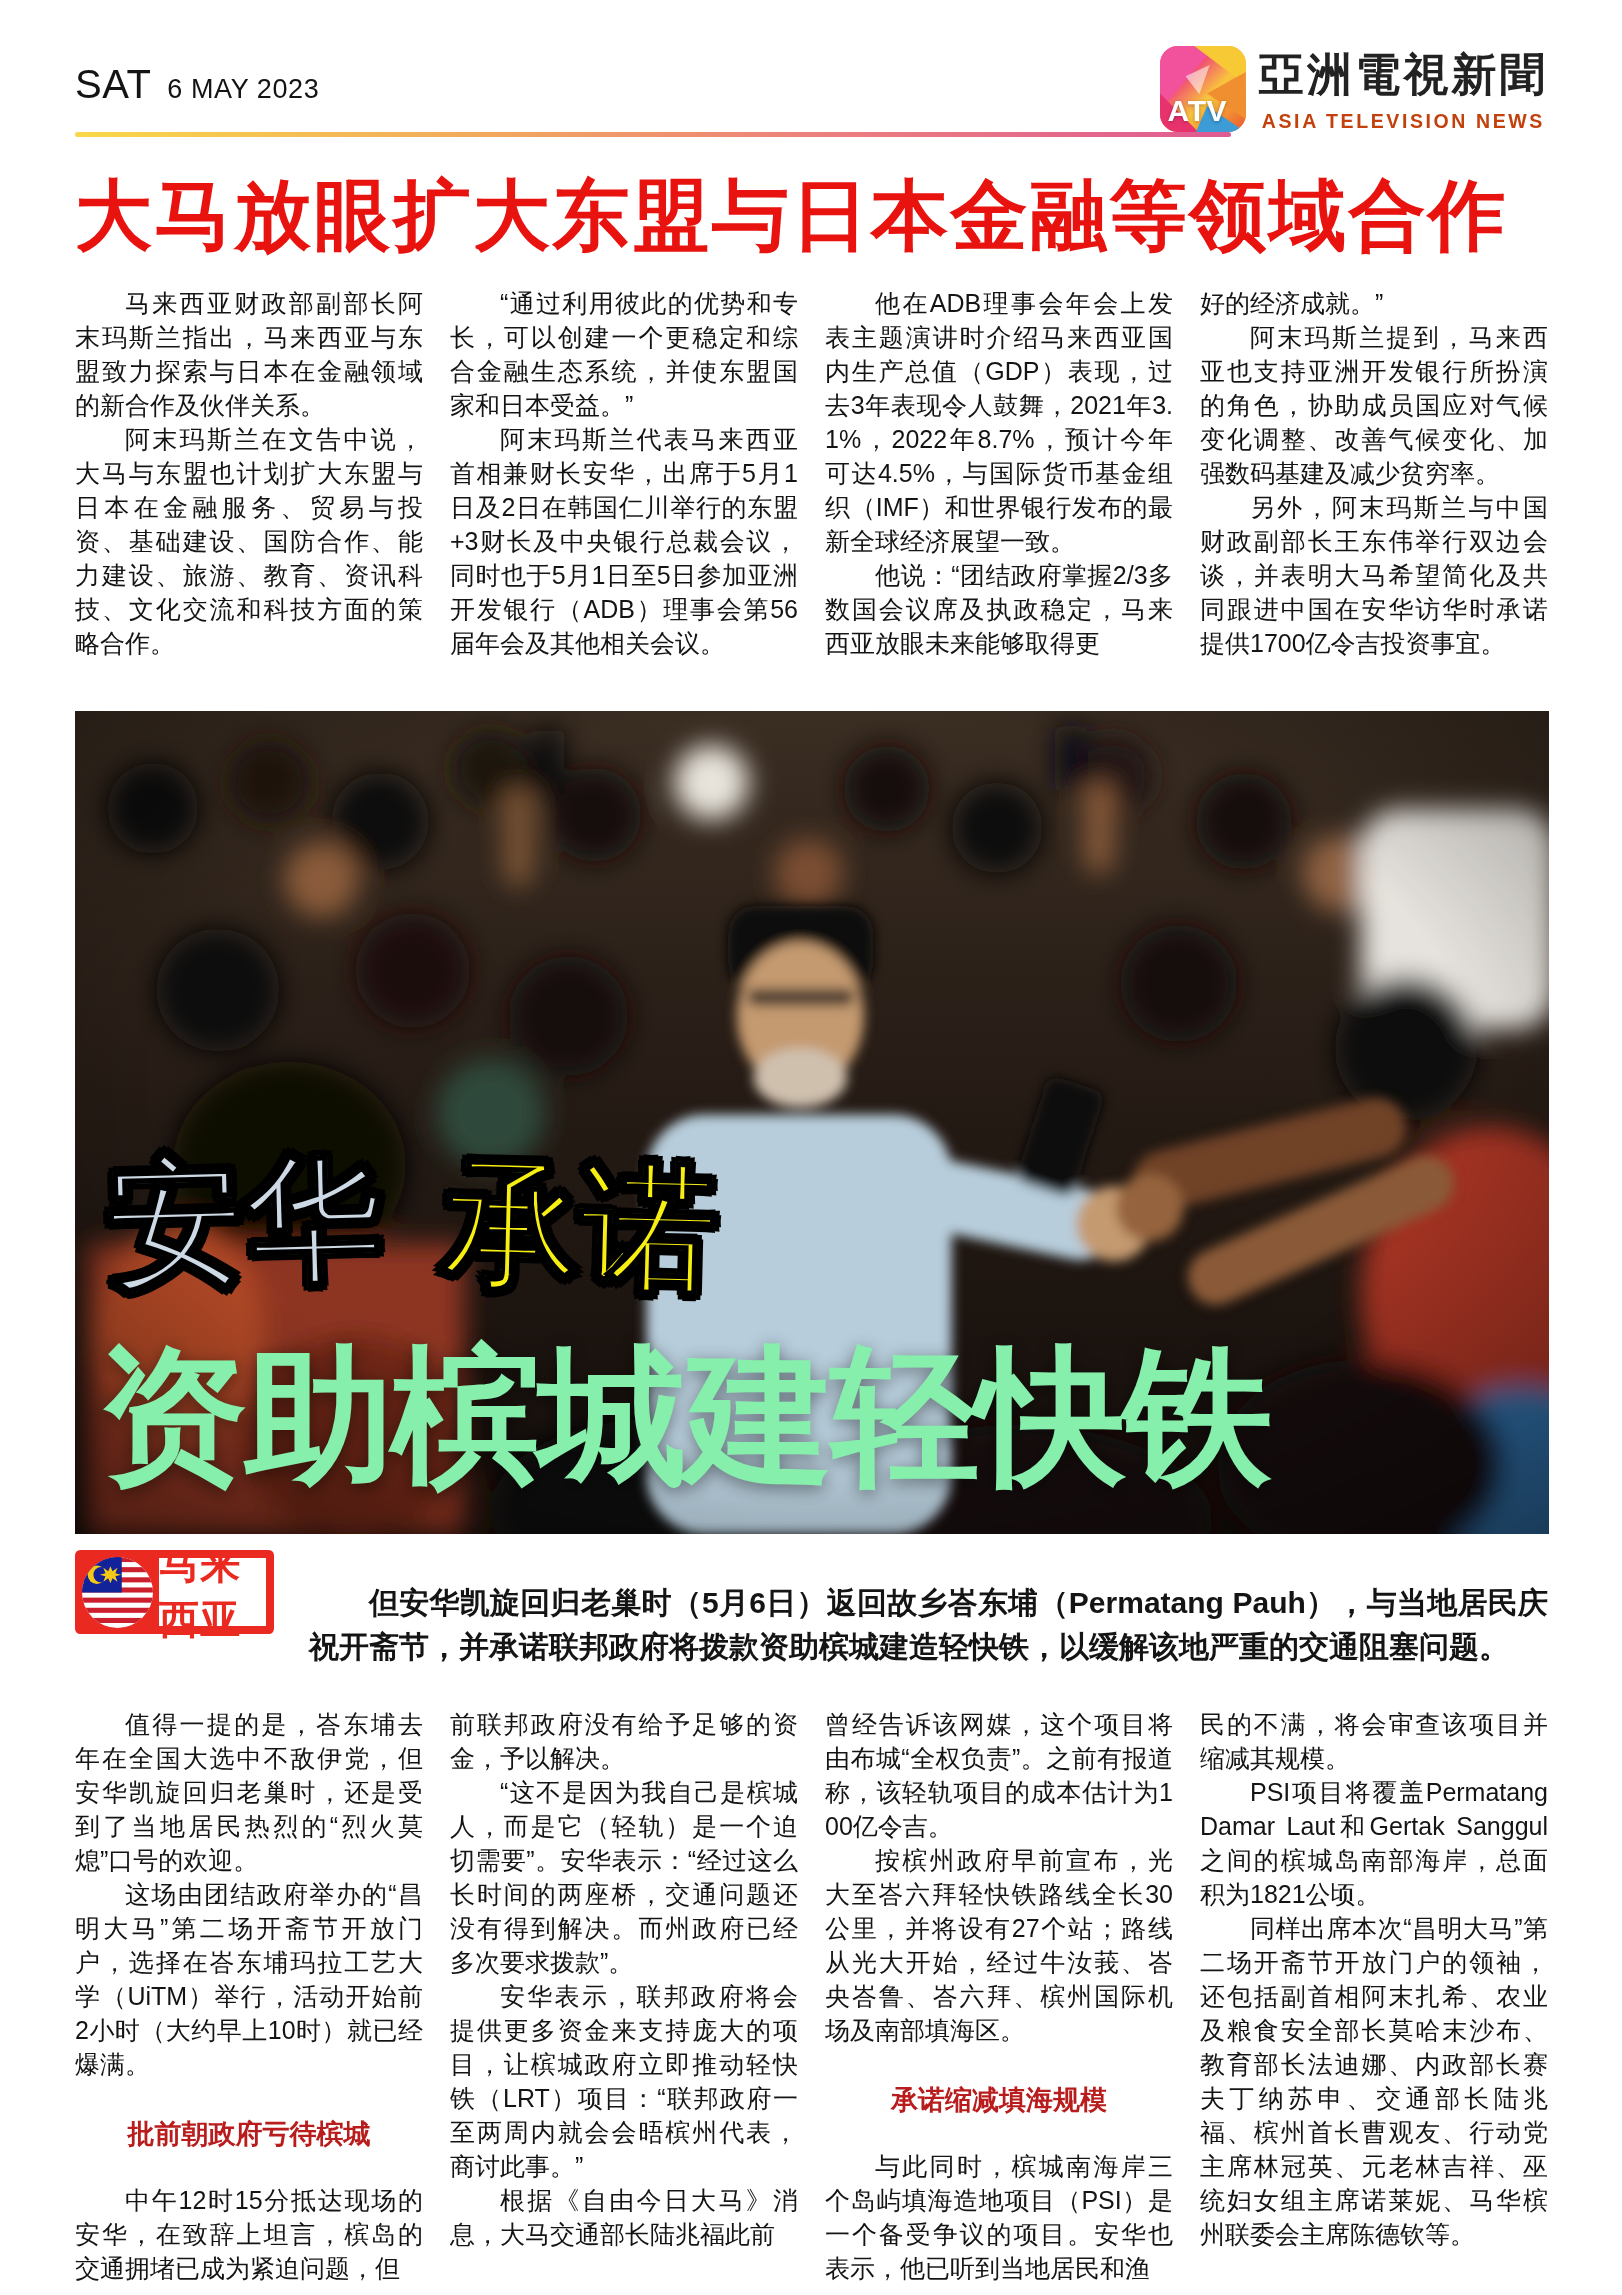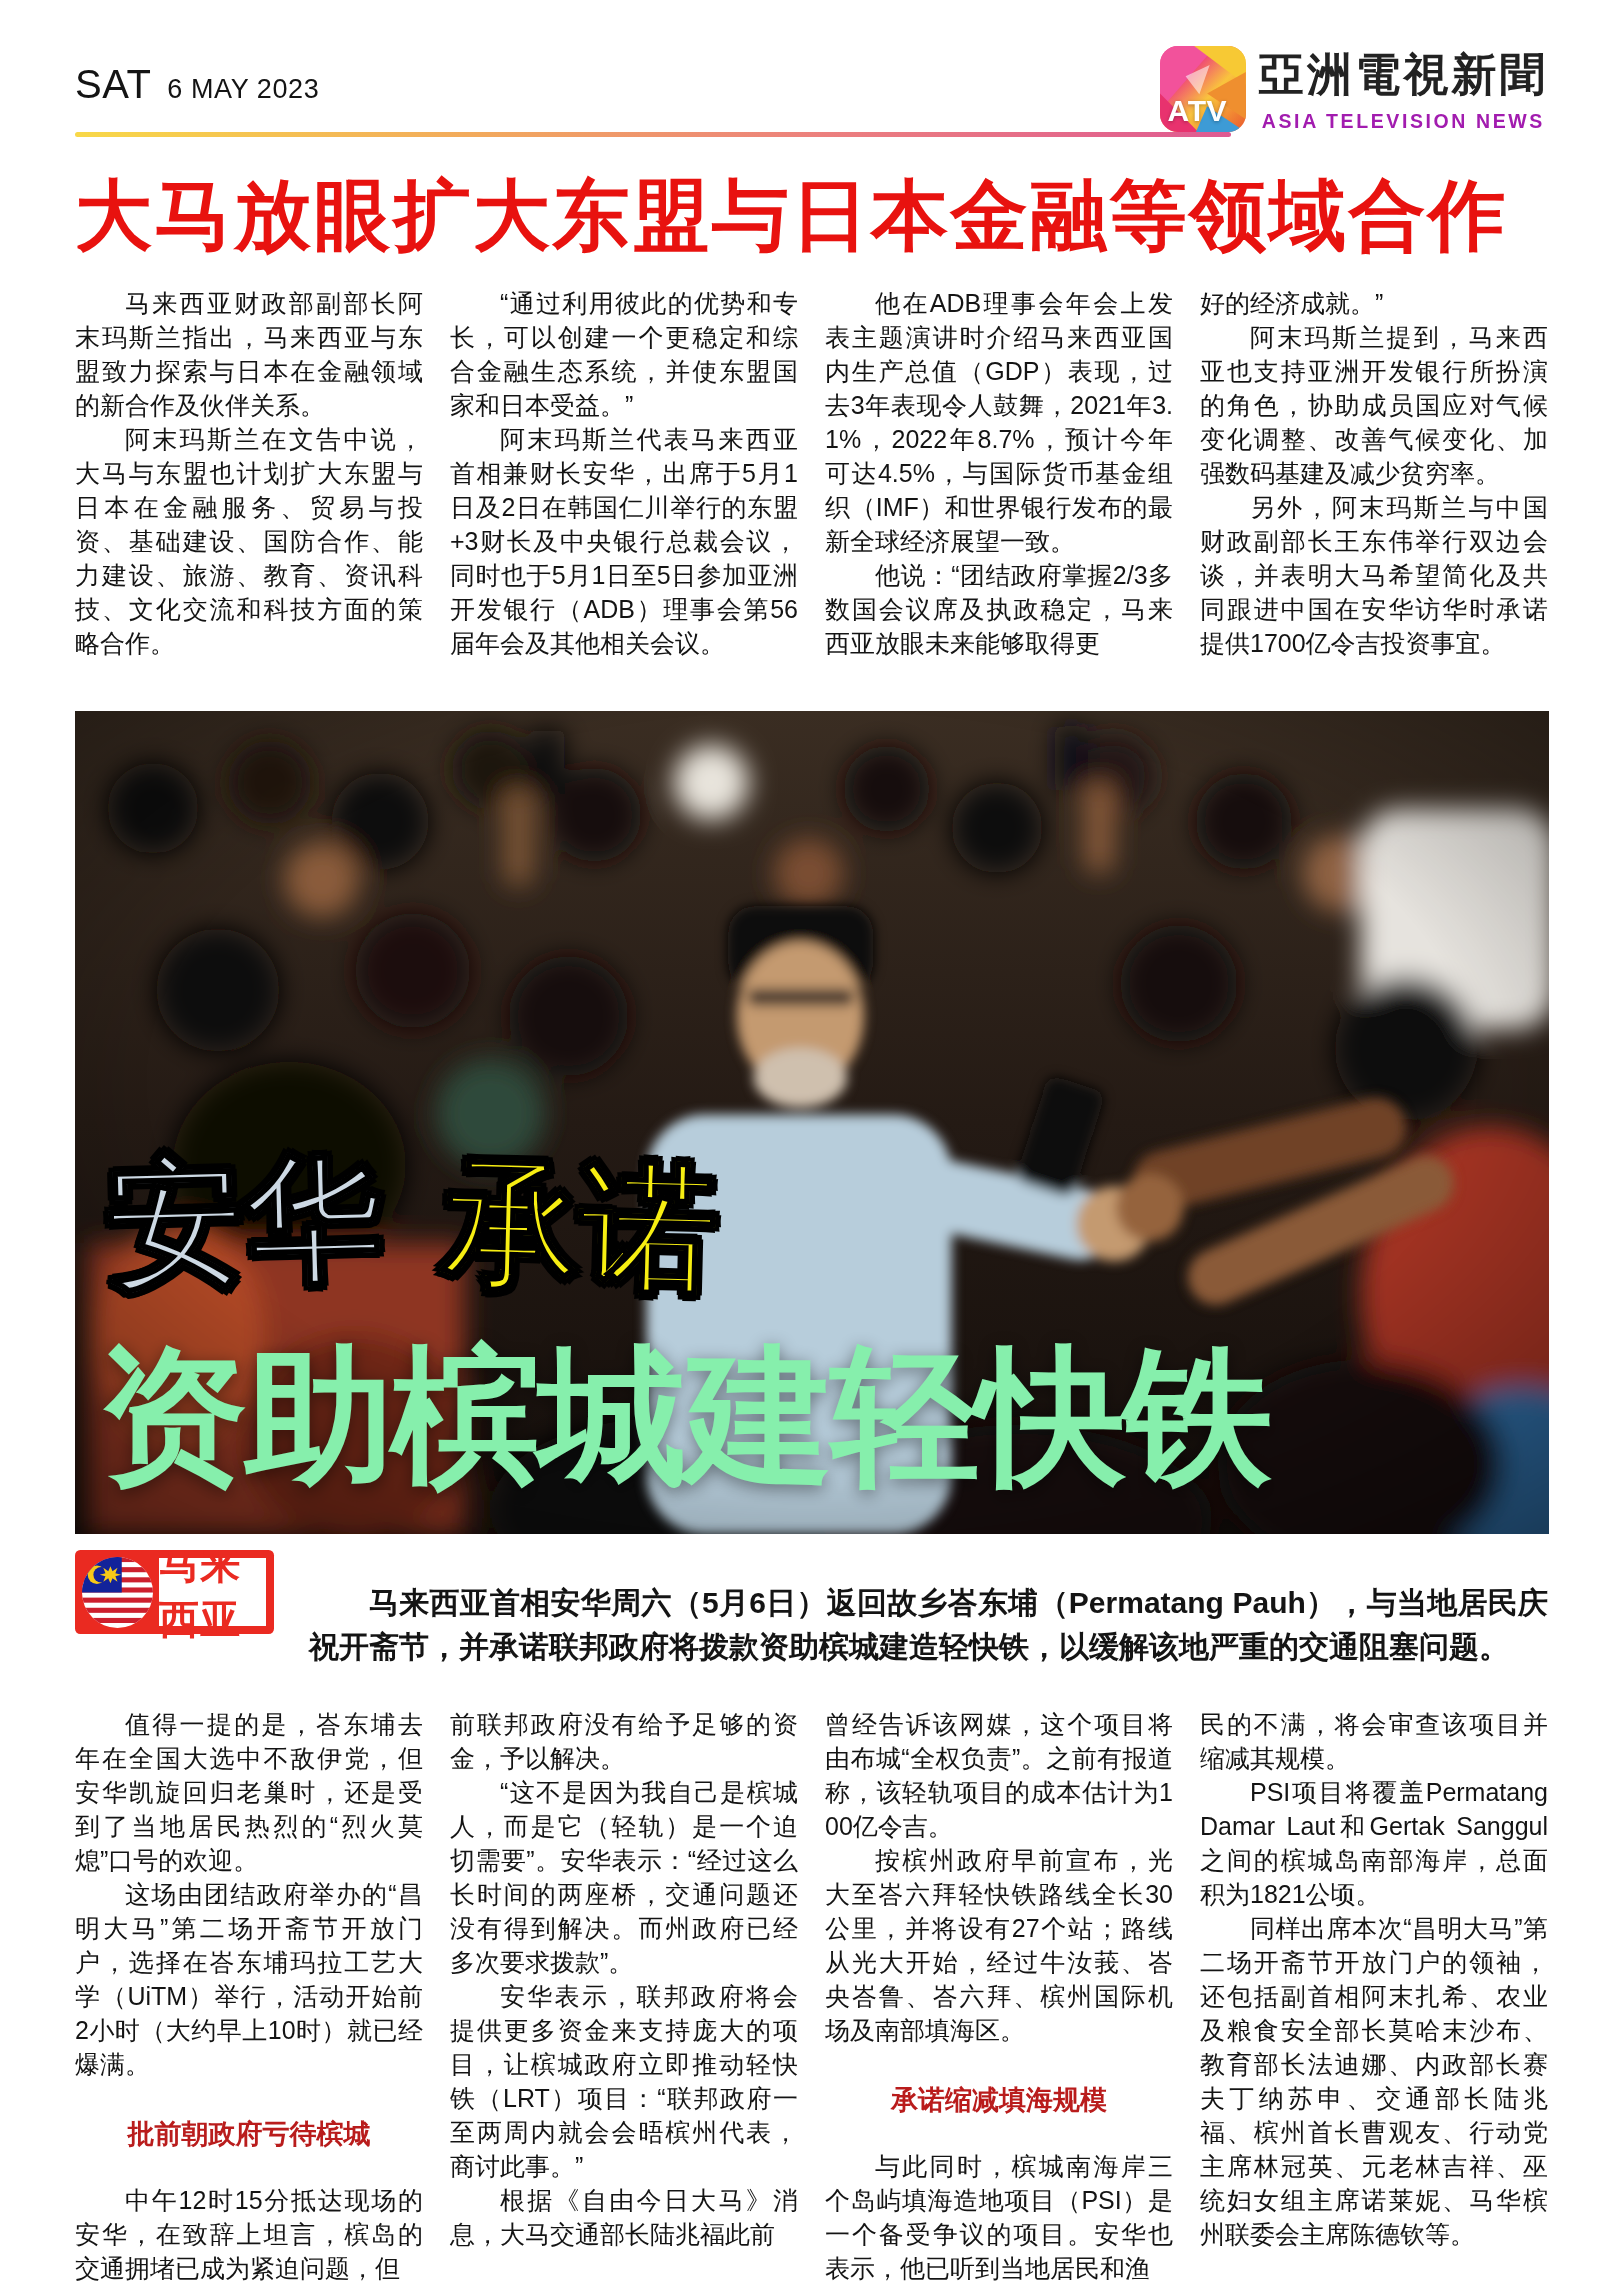--- a/index.html
+++ b/index.html
@@ -17,21 +17,21 @@
     background:linear-gradient(135deg,#f95da0 0%,#ef3e7b 30%,#f9c43d 58%,#f28a33 80%,#e8562e 100%); }
   .tri { position:absolute; inset:0; }
   .t1 { clip-path:polygon(0 0,65% 0,0 75%); background:#f2529b; }
   .t2 { clip-path:polygon(40% 0,100% 0,100% 45%); background:#f7c934; }
   .t3 { clip-path:polygon(100% 30%,100% 85%,55% 55%); background:#ef8f2f; }
   .t4 { clip-path:polygon(0 55%,45% 100%,0 100%); background:#e8326e; }
   .t5 { clip-path:polygon(55% 70%,100% 100%,42% 100%); background:#3d9bd6; }
   .t6 { clip-path:polygon(30% 35%,58% 22%,46% 56%); background:rgba(255,255,255,.55); }
   .atv { position:absolute; left:7.8px; bottom:3.9px; color:#fff; font-size:30px; font-weight:900; letter-spacing:0.6px; text-shadow:0 1.3px 3.9px rgba(0,0,0,.3); }
   .brand-cn { font-size:45px; font-weight:800; letter-spacing:3.2px; color:#222; }
-  .brand-en { font-size:19.5px; font-weight:700; letter-spacing:2.6px; color:#a21caf; margin-top:5.2px; }
+  .brand-en { font-size:19.5px; font-weight:700; letter-spacing:2.6px; color:#c2410c; margin-top:5.2px; }
 
   .head-rule { height:4.5px; width:1156px; border-radius:2.6px; margin-top:0;
     background:linear-gradient(90deg,#f8d848 0%,#f2a95c 35%,#ec7f7e 65%,#df5a92 100%); }
 
   
   .headline { margin-top:28.6px; font-size:77px; font-weight:900; color:#e8120f; letter-spacing:2.6px; white-space:nowrap; }
   .cols { display:flex; gap:27px; margin-top:17px; height:415px; overflow:hidden; }
   .cols.feature-cols { height:592px; margin-top:7.8px; }
   .col { flex:1; font-size:25px; line-height:34px; text-align:justify; word-break:break-all; }
   .col p { margin:0; text-indent:2em; }
@@ -202,21 +202,21 @@
           <rect width="56" height="50" fill="#12239a"></rect>
           <circle cx="21" cy="25" r="13" fill="#f7c917"></circle>
           <circle cx="27" cy="25" r="11" fill="#12239a"></circle>
           <polygon points="40,13 43,20 50,15 47,23 55,25 47,27 50,35 43,30 40,37 37,30 30,35 33,27 25,25 33,23 30,15 37,20" fill="#f7c917"></polygon>
         </g>
       </svg>
       <div class="badge-box">
         <span class="badge-text">马来西亚</span>
       </div>
     </div>
-    <p class="intro-text">马来西亚首相安华周六（5月6日）返回故乡峇东埔（Permatang Pauh），与当地居民庆祝开斋节，并承诺联邦政府将拨款资助槟城建造轻快铁，以缓解该地严重的交通阻塞问题。</p>
+    <p class="intro-text">但安华凯旋回归老巢时（5月6日）返回故乡峇东埔（Permatang Pauh），与当地居民庆祝开斋节，并承诺联邦政府将拨款资助槟城建造轻快铁，以缓解该地严重的交通阻塞问题。</p>
   </div>
 
   <div class="cols feature-cols">
     <div class="col">
       <p>值得一提的是，峇东埔去年在全国大选中不敌伊党，但安华凯旋回归老巢时，还是受到了当地居民热烈的“烈火莫熄”口号的欢迎。</p>
       <p>这场由团结政府举办的“昌明大马”第二场开斋节开放门户，选择在峇东埔玛拉工艺大学（UiTM）举行，活动开始前2小时（大约早上10时）就已经爆满。</p>
       <span class="subhead">批前朝政府亏待槟城</span>
       <p>中午12时15分抵达现场的安华，在致辞上坦言，槟岛的交通拥堵已成为紧迫问题，但</p>
     </div>
     <div class="col">

